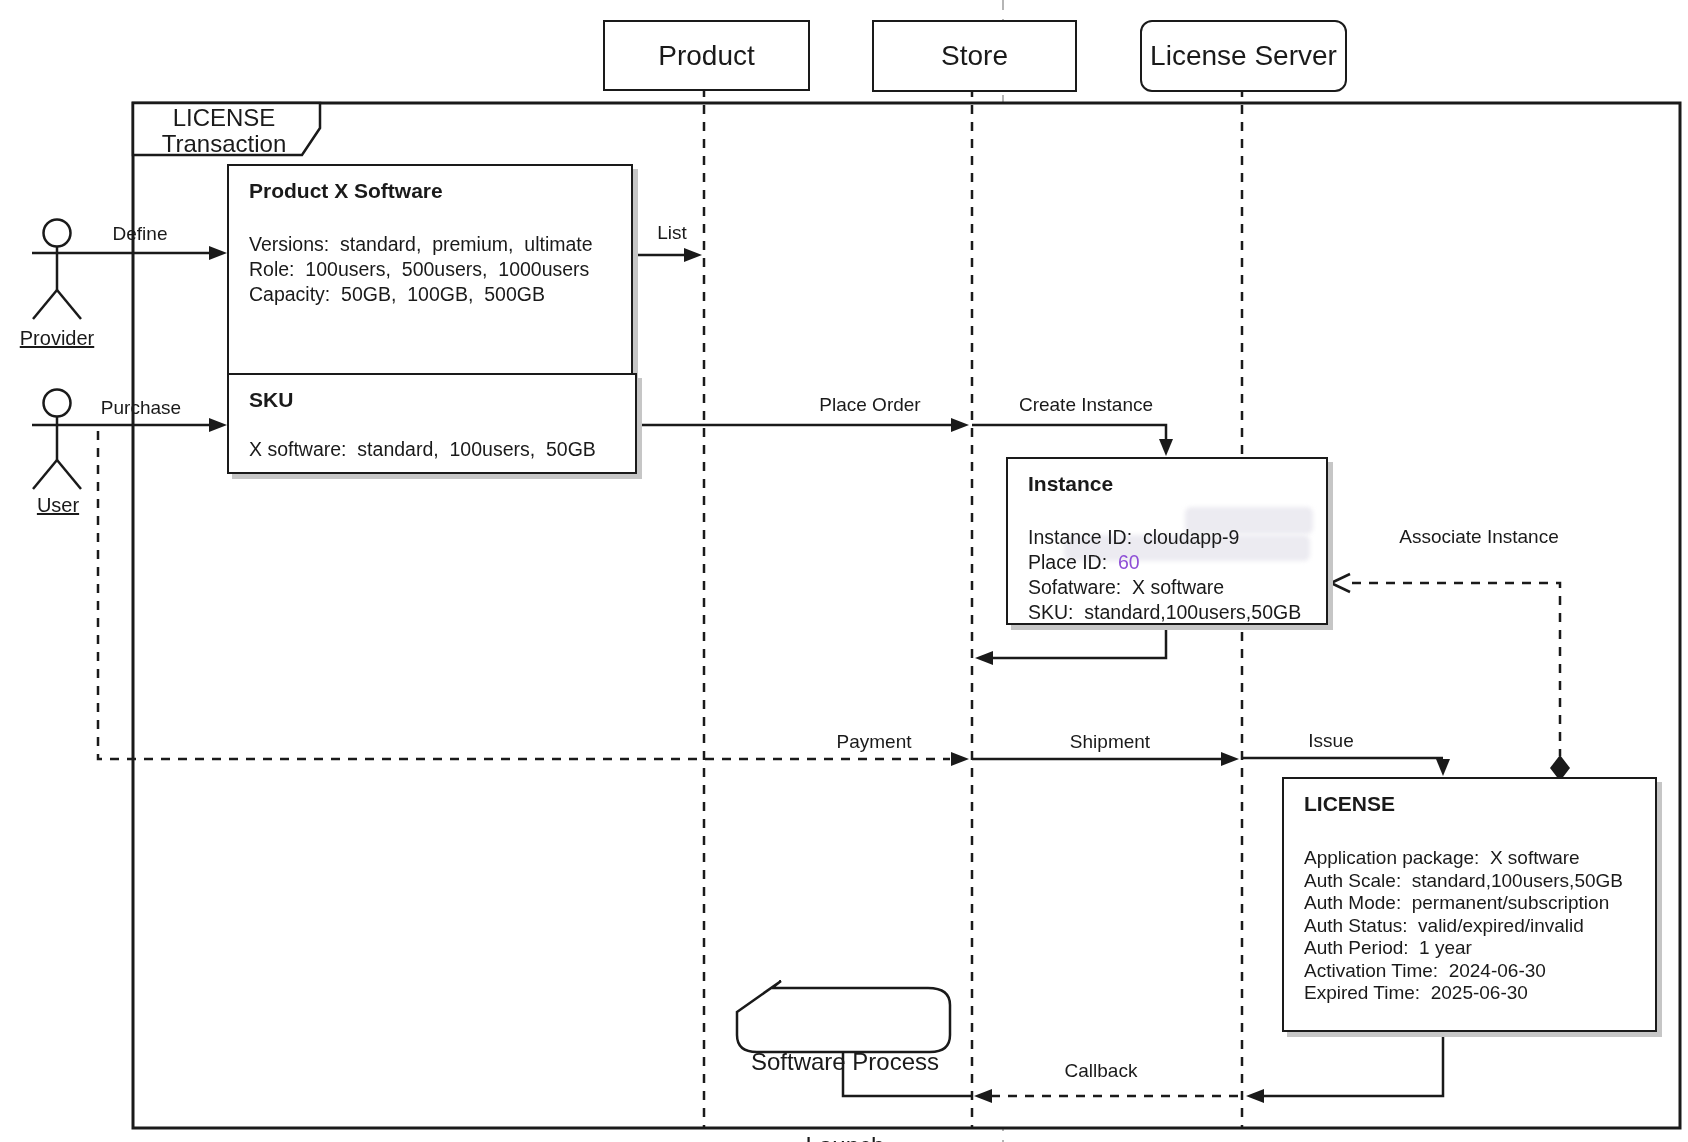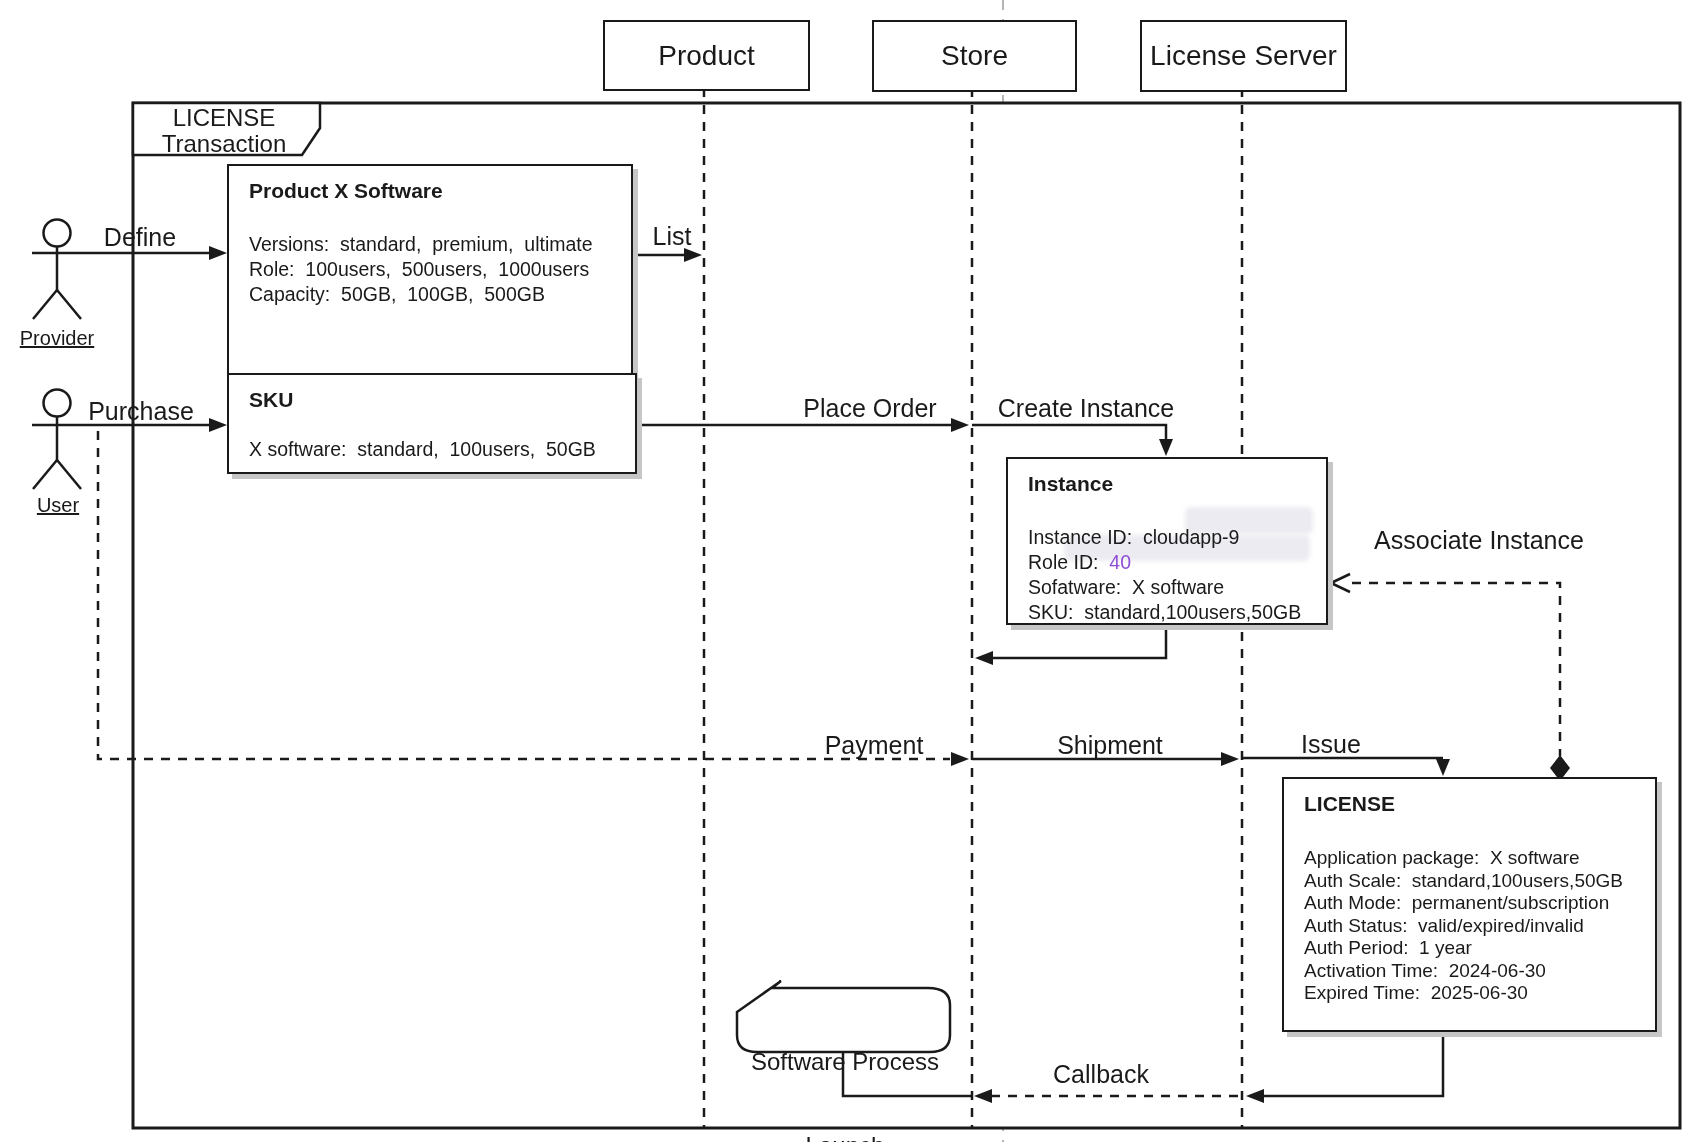--- a/index.html
+++ b/index.html
@@ -16,21 +16,21 @@
            display:flex;align-items:center;justify-content:center;font-size:28px;}
   .dbox{position:absolute;z-index:2;background:#fff;border:2.5px solid var(--ink,#1a1a1a);
         box-shadow:5px 5px 0 var(--box_shadow,#c8c8c8);box-sizing:border-box;padding:13px 18px 0 20px;}
   .dbox .btitle{font-size:21px;font-weight:bold;white-space:pre;}
   .dbox .bbody{margin-top:29px;}
   .bline{font-size:19.5px;line-height:25px;white-space:pre;}
   .license .bline{font-size:19px;line-height:22.5px;}
   .license .bbody{margin-top:31px;}
   .sku .bbody{margin-top:25px;}
 
-  .msg{position:absolute;z-index:3;transform:translateX(-50%);font-size:25px;white-space:nowrap;}
+  .msg{position:absolute;z-index:3;transform:translateX(-50%);font-size:19px;white-space:nowrap;}
   .biglabel{position:absolute;z-index:3;transform:translateX(-50%);font-size:20px;white-space:nowrap;text-decoration:underline;}
   .tab-label{position:absolute;z-index:3;width:176px;text-align:center;font-size:24px;line-height:26px;}
 
   .note-text{position:absolute;z-index:3;transform:translateX(-50%);text-align:center;
              font-size:24px;line-height:28px;white-space:pre;}
   .redact{position:absolute;background:var(--redaction_fill,#ecebf1);filter:blur(2px);
           border-radius:6px;z-index:0;}
   .accent{color:var(--accent_purple,#8e4fd6);position:relative;z-index:1;}
   .rel{position:relative;z-index:1;}
 </style>
@@ -142,21 +142,21 @@
       <path class="stroke whitefill" d="M737,1012 L781,981 L772,988 L928,988 Q950,988 950,1005 L950,1035 Q950,1052 930,1052 L757,1052 Q737,1052 737,1035 Z"></path>
     </g>
   </svg>
 
   <div class="headbox" style="left:872px;top:20px;width:201px;height:68px;">
     <span>Store</span>
   </div>
   <div class="headbox" style="left:603px;top:20px;width:203px;height:67px;">
     <span>Product</span>
   </div>
-  <div class="headbox" style="left:1140px;top:20px;width:203px;height:68px;">
+  <div class="headbox" style="left:1140px;top:20px;width:203px;height:68px;border-radius:12px;">
     <span>License Server</span>
   </div>
 
   <div class="tab-label" style="left:136px;top:105px;">
     <div>LICENSE</div>
     <div>Transaction</div>
   </div>
 
   <div class="biglabel" style="left:57px;top:327px;">Provider</div>
   <div class="biglabel" style="left:58px;top:494px;">User</div>
@@ -187,21 +187,21 @@
       <div class="bline">X software:  standard,  100users,  50GB</div>
     </div>
   </div>
 
   <div class="dbox" style="left:1006px;top:457px;width:322px;height:168px;">
     <div class="redact" style="left:177px;top:48px;width:128px;height:27px;"></div>
     <div class="redact" style="left:56px;top:76px;width:246px;height:26px;"></div>
     <div class="btitle rel">Instance</div>
     <div class="bbody">
       <div class="bline rel">Instance ID:  cloudapp-9</div>
-      <div class="bline"><span class="rel">Role ID:  </span><span class="accent">40</span></div>
+      <div class="bline"><span class="rel">Place ID:  </span><span class="accent">60</span></div>
       <div class="bline rel">Sofatware:  X software</div>
       <div class="bline rel">SKU:  standard,100users,50GB</div>
     </div>
   </div>
 
   <div class="dbox license" style="left:1282px;top:777px;width:375px;height:255px;">
     <div class="btitle">LICENSE</div>
     <div class="bbody">
       <div class="bline">Application package:  X software</div>
       <div class="bline">Auth Scale:  standard,100users,50GB</div>

